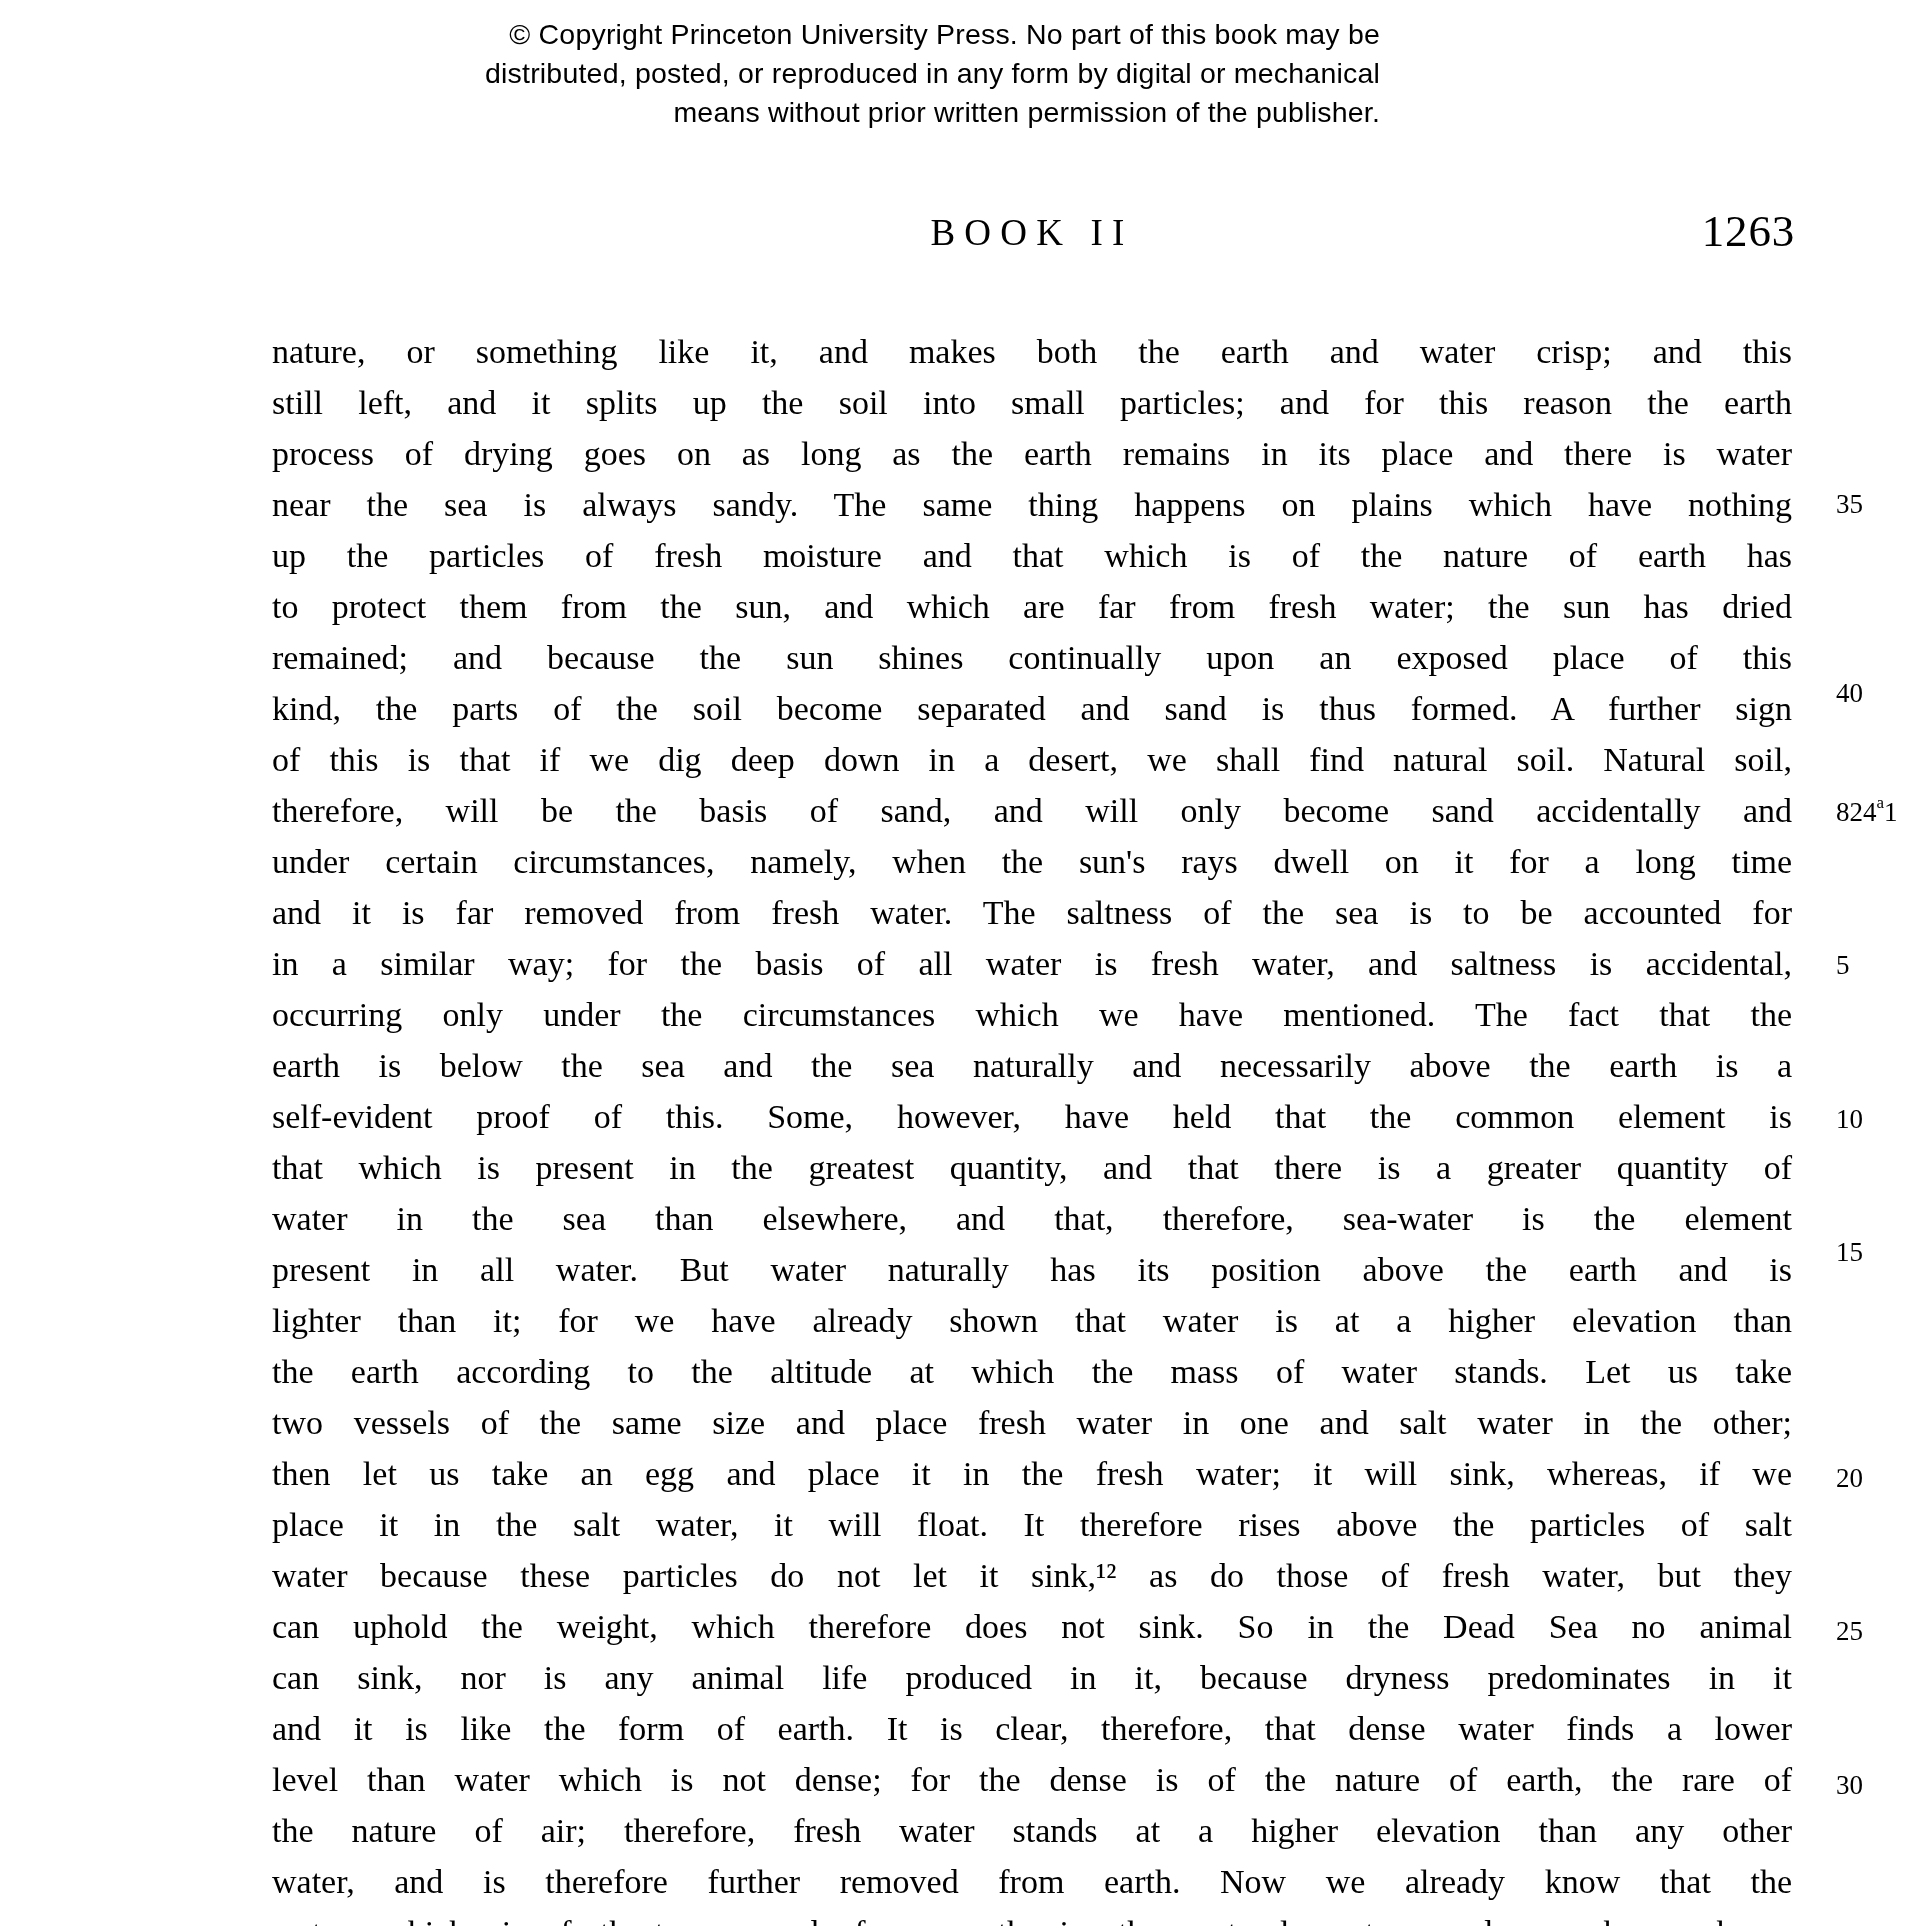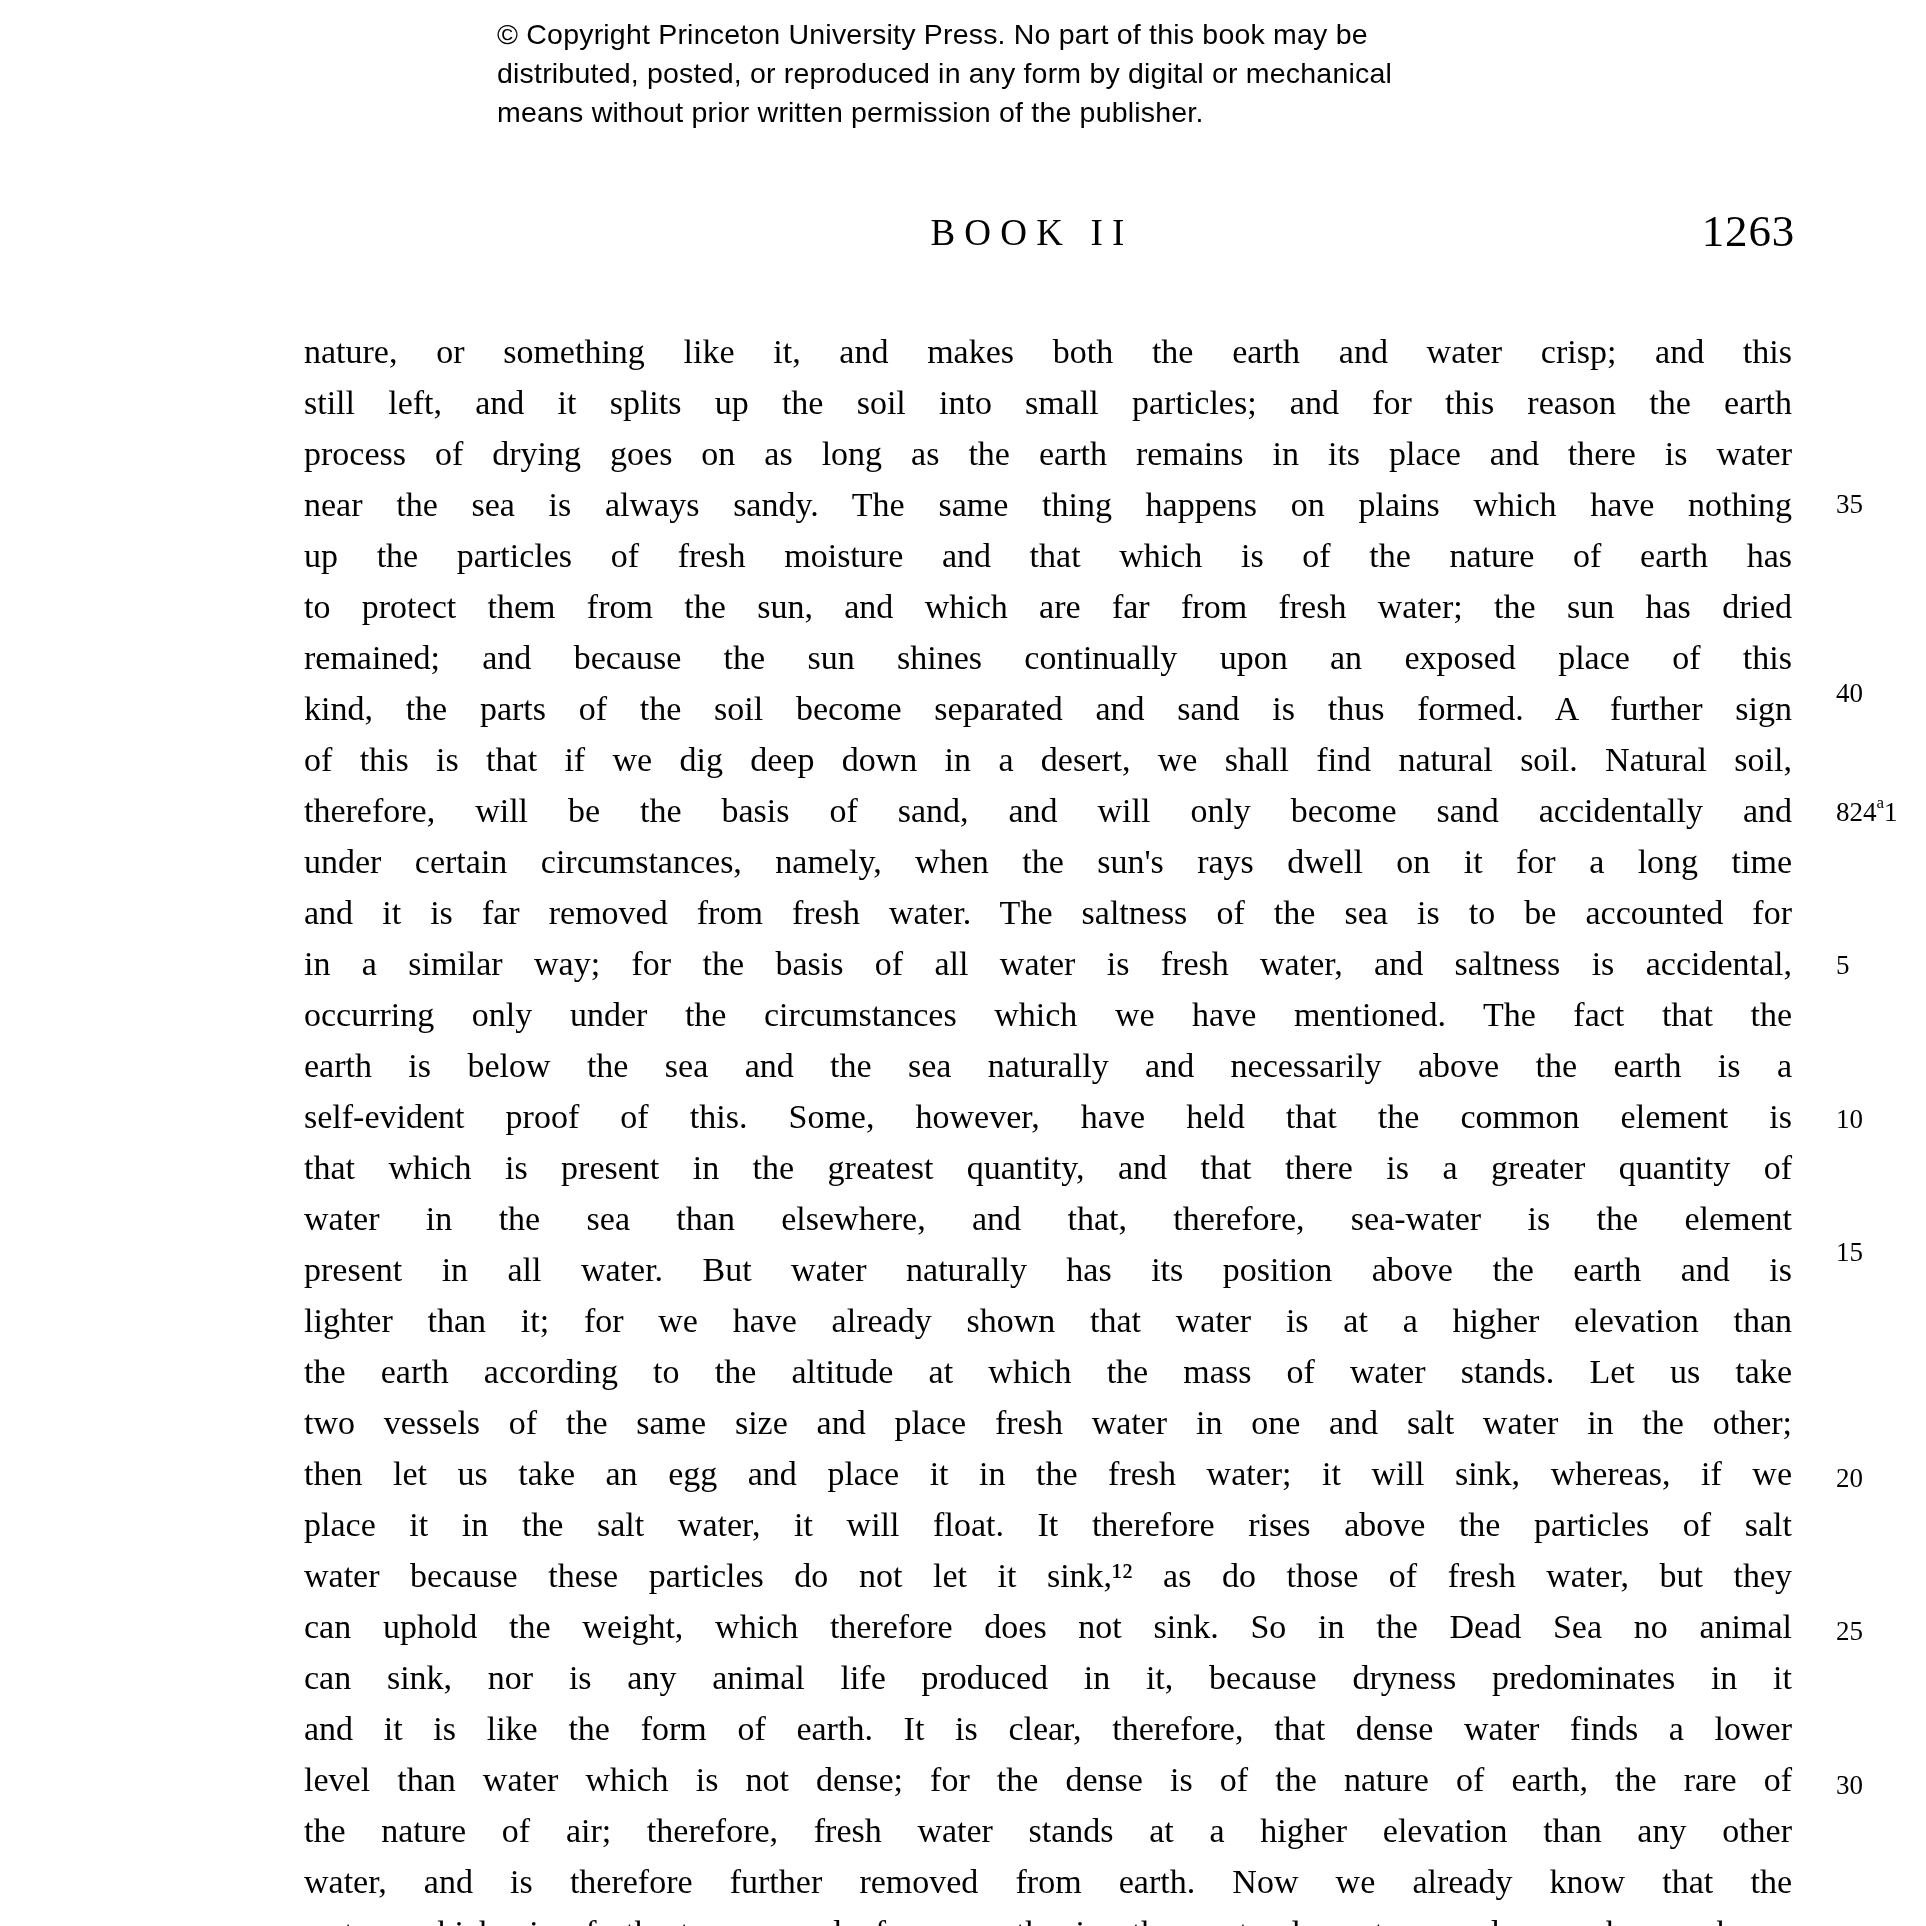--- a/index.html
+++ b/index.html
@@ -5,24 +5,25 @@
   html,body{margin:0;padding:0;background:#ffffff;}
   .page{
     position:relative;
     width:2167px;height:3077px;
     background:#ffffff;
     color:#000000;
     font-family:"Liberation Serif", serif;
     overflow:hidden;
   }
   .copyright{
-    position:absolute;left:497px;top:15.4px;
+    position:absolute;left:485px;top:15.4px;
     font-family:"Liberation Sans", sans-serif;
     font-size:28.5px;line-height:39px;
     letter-spacing:0.2px;
+    text-align:right;
   }
   .header-title{
     position:absolute;left:272px;top:211px;width:1520px;
     text-align:center;
     font-size:37px;letter-spacing:9.2px;
   }
   .header-page{
     position:absolute;top:205px;right:372px;
     font-size:45px;letter-spacing:0.8px;
   }
@@ -32,21 +33,20 @@
     hyphens:none;
   }
   #p1{top:326px;}
   .line{
     height:51px;line-height:51px;
   }
   .just{
     text-align:justify;
     text-align-last:justify;
     text-justify:inter-word;
-    margin-left:32px;
   }
   .margin-note{
     position:absolute;left:1836px;
     height:51px;line-height:51px;
     font-size:27px;
     white-space:nowrap;
   }
   .margin-note sup{font-size:17px;line-height:0;vertical-align:13px;}
 </style>
 </head>

